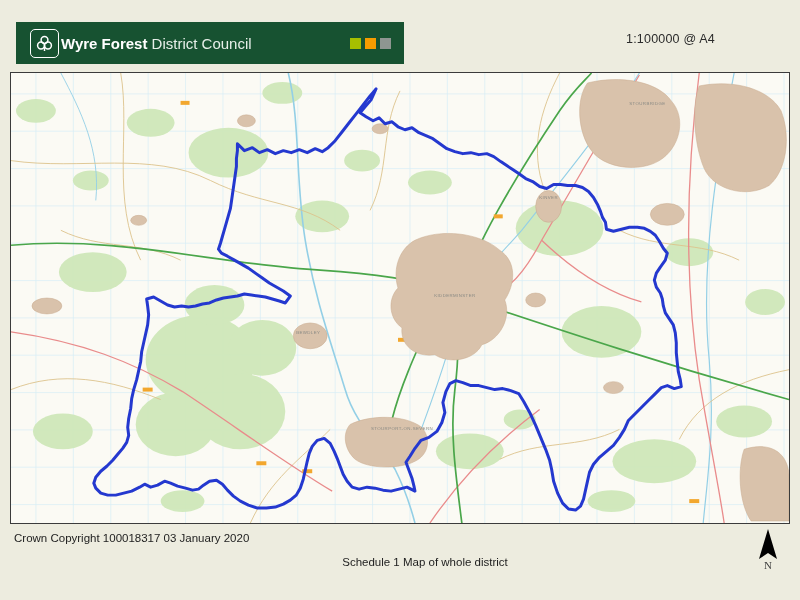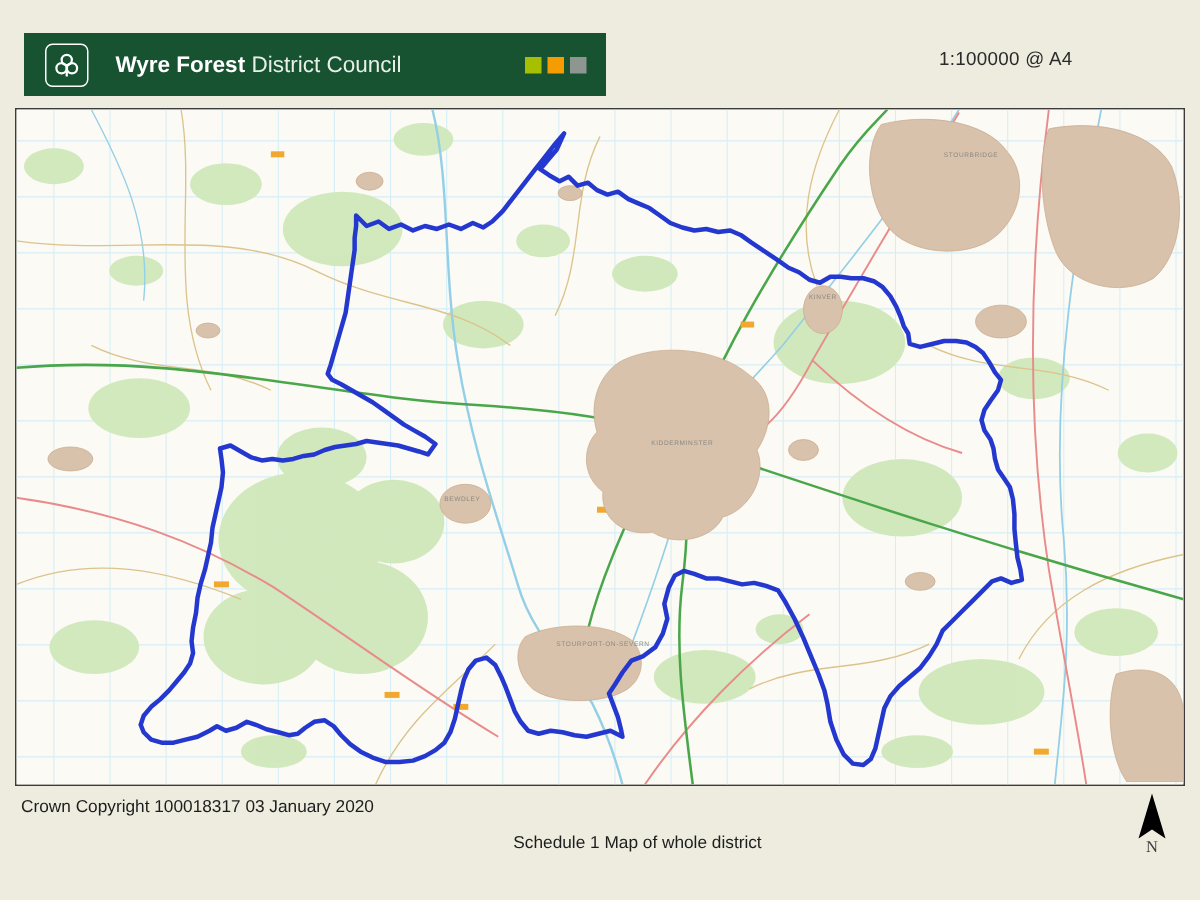--- a/index.html
+++ b/index.html
@@ -11,21 +11,21 @@
   
   .header-bar{
     position:absolute;left:16px;top:22px;width:388px;height:42px;
     background:#175231;display:flex;align-items:center;
   }
   .logo-box{
     width:27px;height:27px;margin-left:14px;flex:0 0 auto;
     border:1.6px solid #ffffff;border-radius:5px;
     display:flex;align-items:center;justify-content:center;
   }
-  .brand-title{margin-left:18px;color:#ffffff;font-size:15px;white-space:nowrap;}
+  .brand-title{margin-left:2px;color:#ffffff;font-size:15px;white-space:nowrap;}
   .brand-title b{font-weight:bold;}
   .brand-title .light{color:#e7efe9;font-weight:normal;}
   .brand-squares{margin-left:auto;margin-right:13px;display:flex;gap:4px;}
   .brand-square{width:11px;height:11px;}
   .scale-label{
     position:absolute;right:85px;top:32px;
     font-size:12.5px;color:#2b2b2b;letter-spacing:0.2px;
   }
   
   .map-frame{

